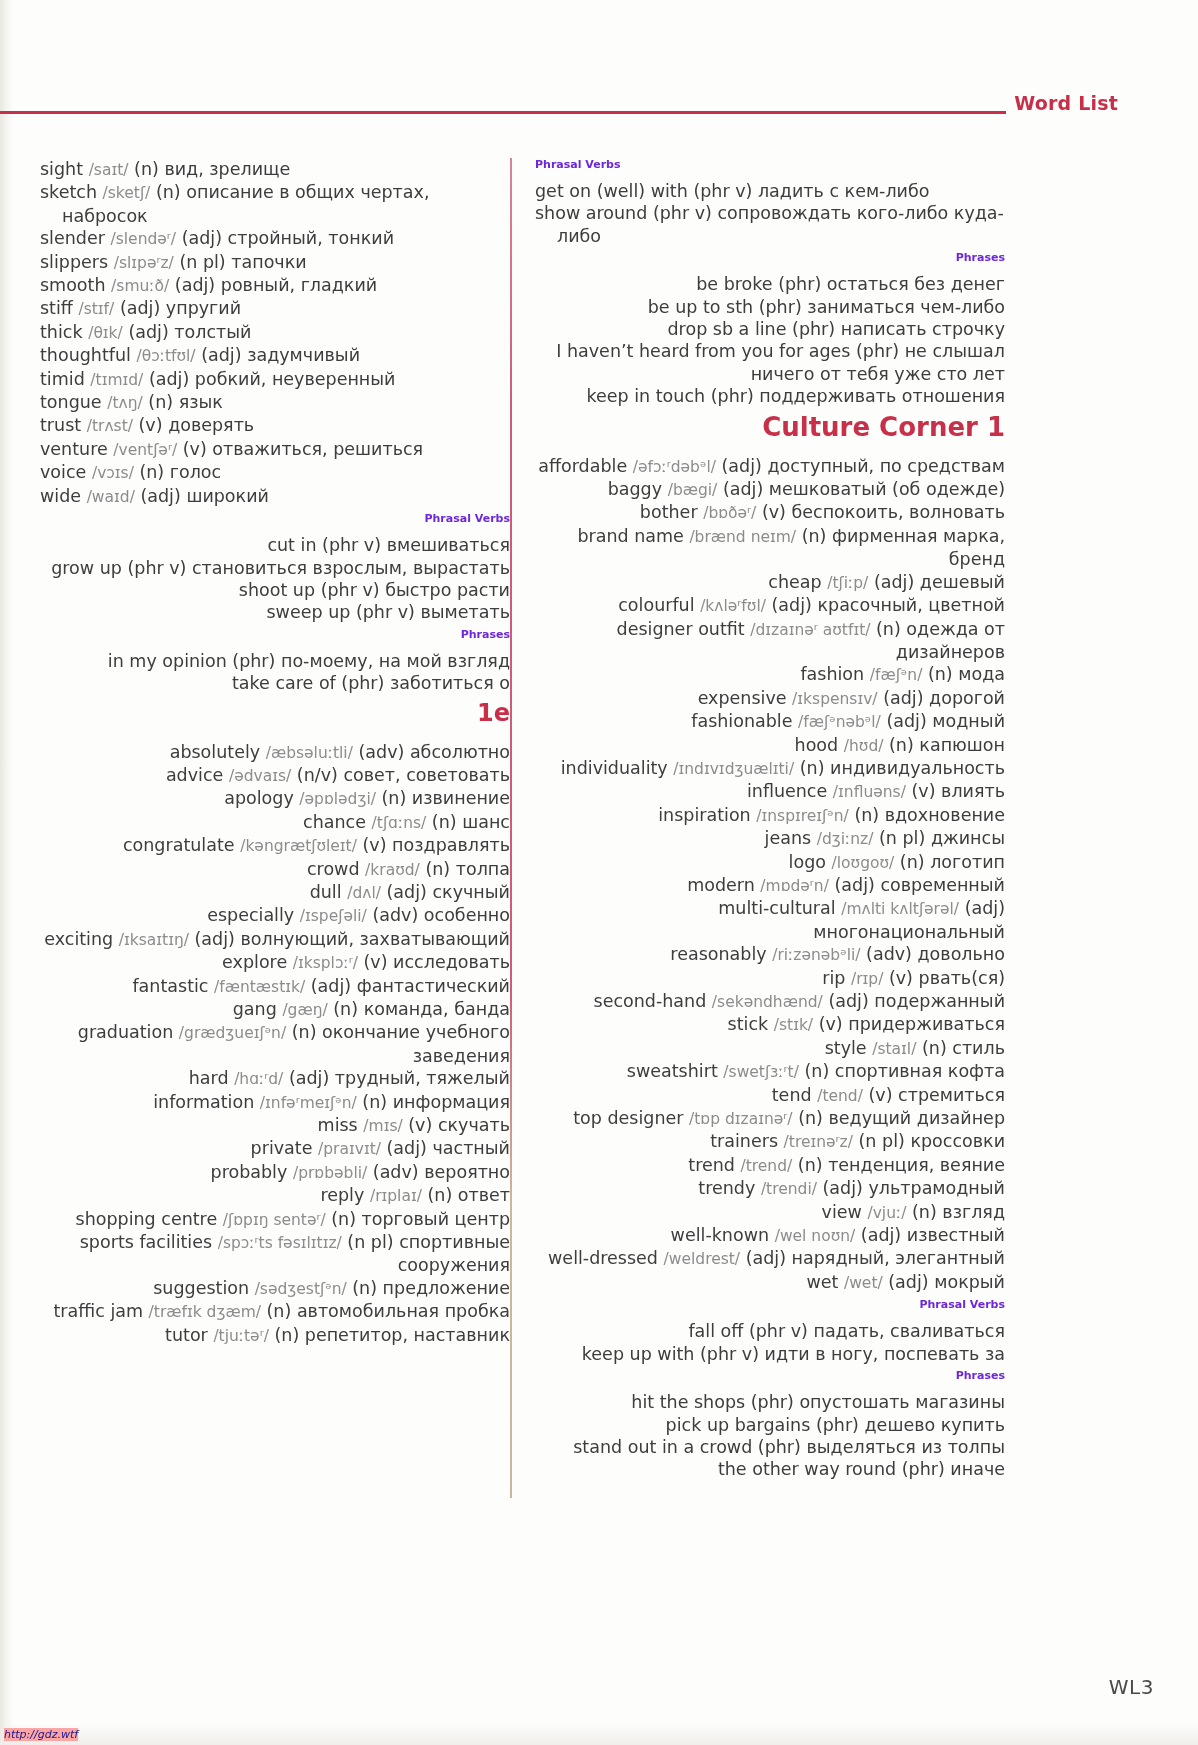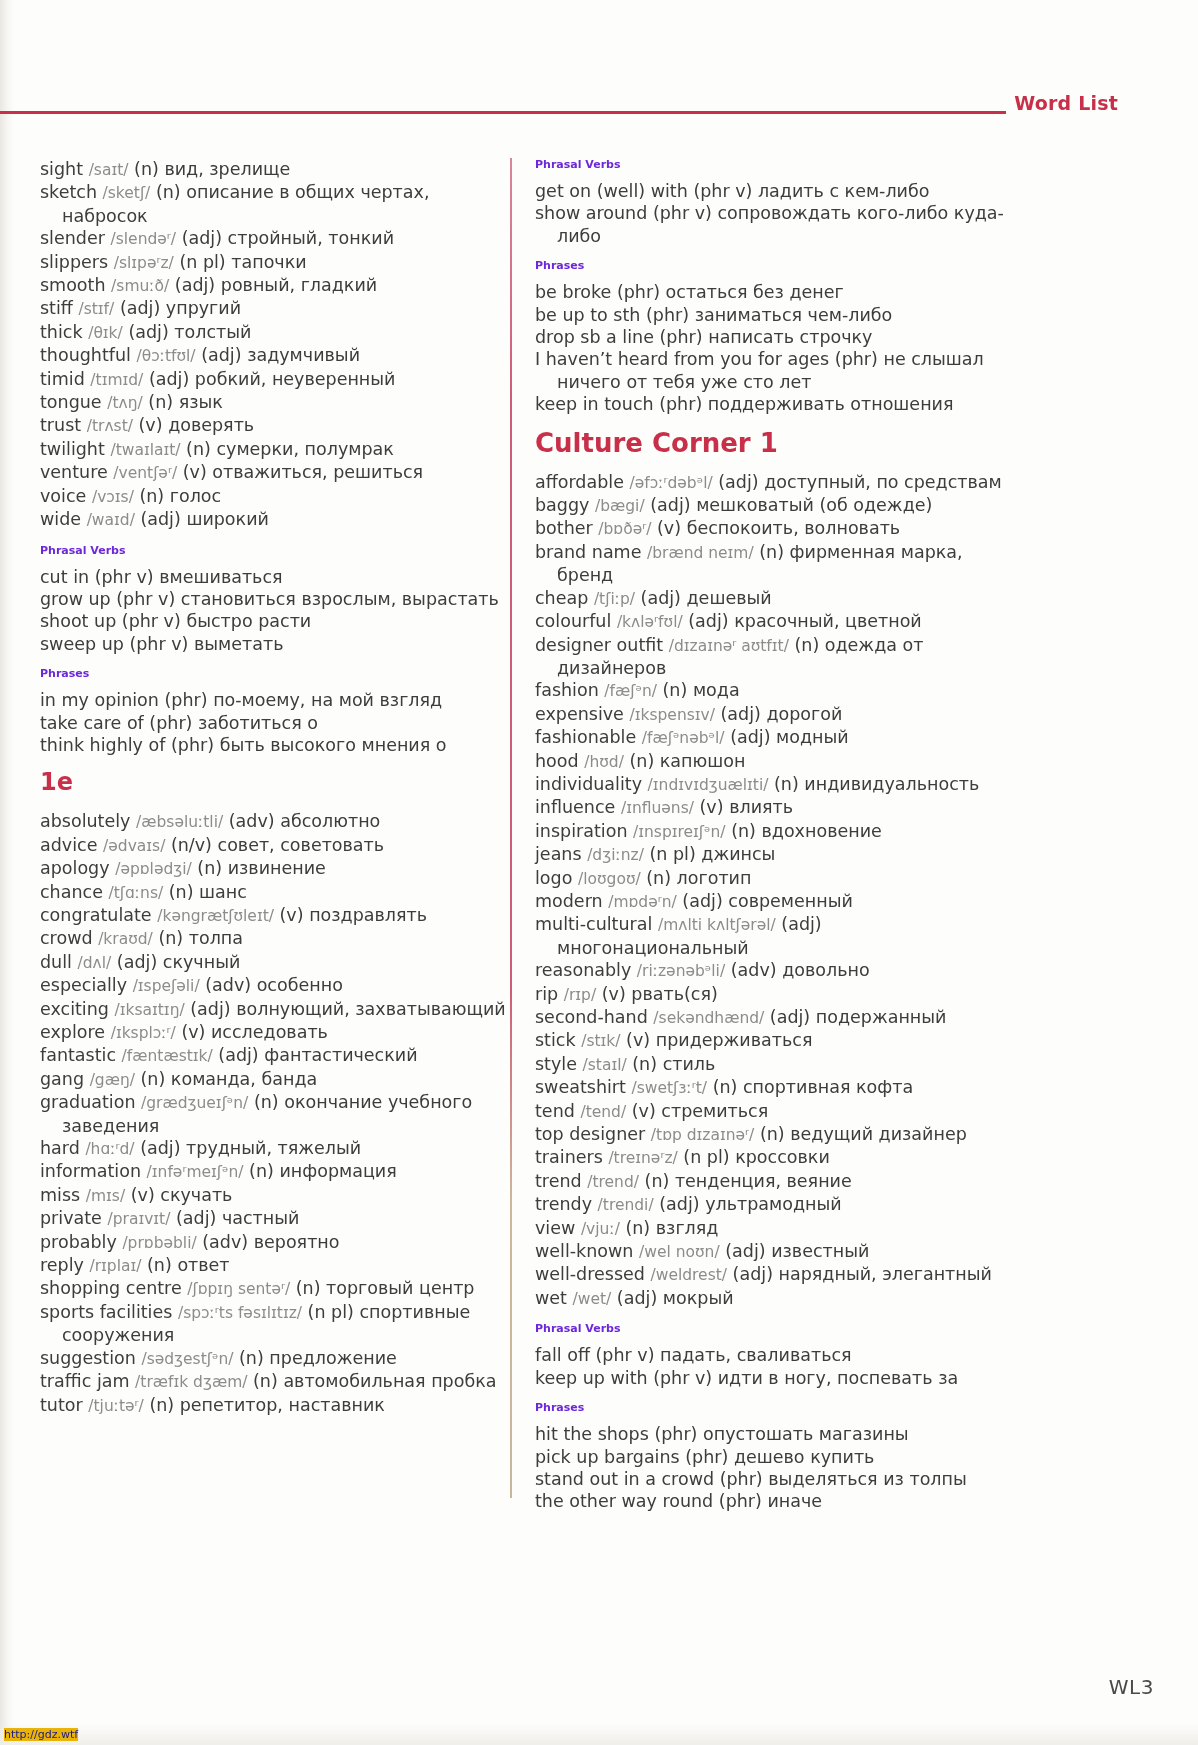--- a/index.html
+++ b/index.html
@@ -126,39 +126,40 @@
     color: #c8304a;
     margin: 30px 0 14px 0;
   }
   .unit-head.big {
     font-size: 26px;
     margin: 30px 0 13px 0;
   }
   .sec-head:first-child,
   .unit-head:first-child { margin-top: 0; }
 
-  .block + .block { margin-top: 12px; }
+  .block + .block { margin-top: 4px; text-align: right; }
 
   
   .page-number {
     position: absolute;
     right: 44px;
     bottom: 46px;
     font-size: 20px;
     color: #4a4a4a;
     letter-spacing: 0.5px;
   }
   .source-url {
     position: absolute;
     left: 4px;
     bottom: 4px;
     font-size: 11px;
     color: #1a1a8c;
-    background: #eab308;
+    background: #fca5a5;
     font-family: "DejaVu Sans", "Liberation Sans", sans-serif;
+    font-style: italic;
   }
 </style>
 </head>
 <body>
 
 <div class="page">
 
   <div class="scan-edge-left"></div>
   <div class="scan-edge-bottom"></div>
 
@@ -175,37 +176,35 @@
           <p class="entry"><span class="hw">sketch</span> <span class="ipa">/sketʃ/</span> <span class="pos">(n)</span> <span class="ru">описание в общих чертах, набросок</span></p>
           <p class="entry"><span class="hw">slender</span> <span class="ipa">/slendəʳ/</span> <span class="pos">(adj)</span> <span class="ru">стройный, тонкий</span></p>
           <p class="entry"><span class="hw">slippers</span> <span class="ipa">/slɪpəʳz/</span> <span class="pos">(n pl)</span> <span class="ru">тапочки</span></p>
           <p class="entry"><span class="hw">smooth</span> <span class="ipa">/smuːð/</span> <span class="pos">(adj)</span> <span class="ru">ровный, гладкий</span></p>
           <p class="entry"><span class="hw">stiff</span> <span class="ipa">/stɪf/</span> <span class="pos">(adj)</span> <span class="ru">упругий</span></p>
           <p class="entry"><span class="hw">thick</span> <span class="ipa">/θɪk/</span> <span class="pos">(adj)</span> <span class="ru">толстый</span></p>
           <p class="entry"><span class="hw">thoughtful</span> <span class="ipa">/θɔːtfʊl/</span> <span class="pos">(adj)</span> <span class="ru">задумчивый</span></p>
           <p class="entry"><span class="hw">timid</span> <span class="ipa">/tɪmɪd/</span> <span class="pos">(adj)</span> <span class="ru">робкий, неуверенный</span></p>
           <p class="entry"><span class="hw">tongue</span> <span class="ipa">/tʌŋ/</span> <span class="pos">(n)</span> <span class="ru">язык</span></p>
           <p class="entry"><span class="hw">trust</span> <span class="ipa">/trʌst/</span> <span class="pos">(v)</span> <span class="ru">доверять</span></p>
-          <p class="entry"><span class="hw">twilight</span> <span class="ipa">/twaɪlaɪt/</span> <span class="pos">(n)</span> <span class="ru">сумерки, полумрак</span></p>
           <p class="entry"><span class="hw">venture</span> <span class="ipa">/ventʃəʳ/</span> <span class="pos">(v)</span> <span class="ru">отважиться, решиться</span></p>
           <p class="entry"><span class="hw">voice</span> <span class="ipa">/vɔɪs/</span> <span class="pos">(n)</span> <span class="ru">голос</span></p>
           <p class="entry"><span class="hw">wide</span> <span class="ipa">/waɪd/</span> <span class="pos">(adj)</span> <span class="ru">широкий</span></p>
         </div>
         <div class="block">
           <div class="sec-head">Phrasal Verbs</div>
           <p class="entry"><span class="hw">cut in</span> <span class="pos">(phr v)</span> <span class="ru">вмешиваться</span></p>
           <p class="entry"><span class="hw">grow up</span> <span class="pos">(phr v)</span> <span class="ru">становиться взрослым, вырастать</span></p>
           <p class="entry"><span class="hw">shoot up</span> <span class="pos">(phr v)</span> <span class="ru">быстро расти</span></p>
           <p class="entry"><span class="hw">sweep up</span> <span class="pos">(phr v)</span> <span class="ru">выметать</span></p>
         </div>
         <div class="block">
           <div class="sec-head">Phrases</div>
           <p class="entry"><span class="hw">in my opinion</span> <span class="pos">(phr)</span> <span class="ru">по-моему, на мой взгляд</span></p>
           <p class="entry"><span class="hw">take care of</span> <span class="pos">(phr)</span> <span class="ru">заботиться о</span></p>
-          <p class="entry"><span class="hw">think highly of</span> <span class="pos">(phr)</span> <span class="ru">быть высокого мнения о</span></p>
         </div>
         <div class="block">
           <div class="unit-head">1e</div>
           <p class="entry"><span class="hw">absolutely</span> <span class="ipa">/æbsəluːtli/</span> <span class="pos">(adv)</span> <span class="ru">абсолютно</span></p>
           <p class="entry"><span class="hw">advice</span> <span class="ipa">/ədvaɪs/</span> <span class="pos">(n/v)</span> <span class="ru">совет, советовать</span></p>
           <p class="entry"><span class="hw">apology</span> <span class="ipa">/əpɒlədʒi/</span> <span class="pos">(n)</span> <span class="ru">извинение</span></p>
           <p class="entry"><span class="hw">chance</span> <span class="ipa">/tʃɑːns/</span> <span class="pos">(n)</span> <span class="ru">шанс</span></p>
           <p class="entry"><span class="hw">congratulate</span> <span class="ipa">/kəngrætʃʊleɪt/</span> <span class="pos">(v)</span> <span class="ru">поздравлять</span></p>
           <p class="entry"><span class="hw">crowd</span> <span class="ipa">/kraʊd/</span> <span class="pos">(n)</span> <span class="ru">толпа</span></p>
           <p class="entry"><span class="hw">dull</span> <span class="ipa">/dʌl/</span> <span class="pos">(adj)</span> <span class="ru">скучный</span></p>

